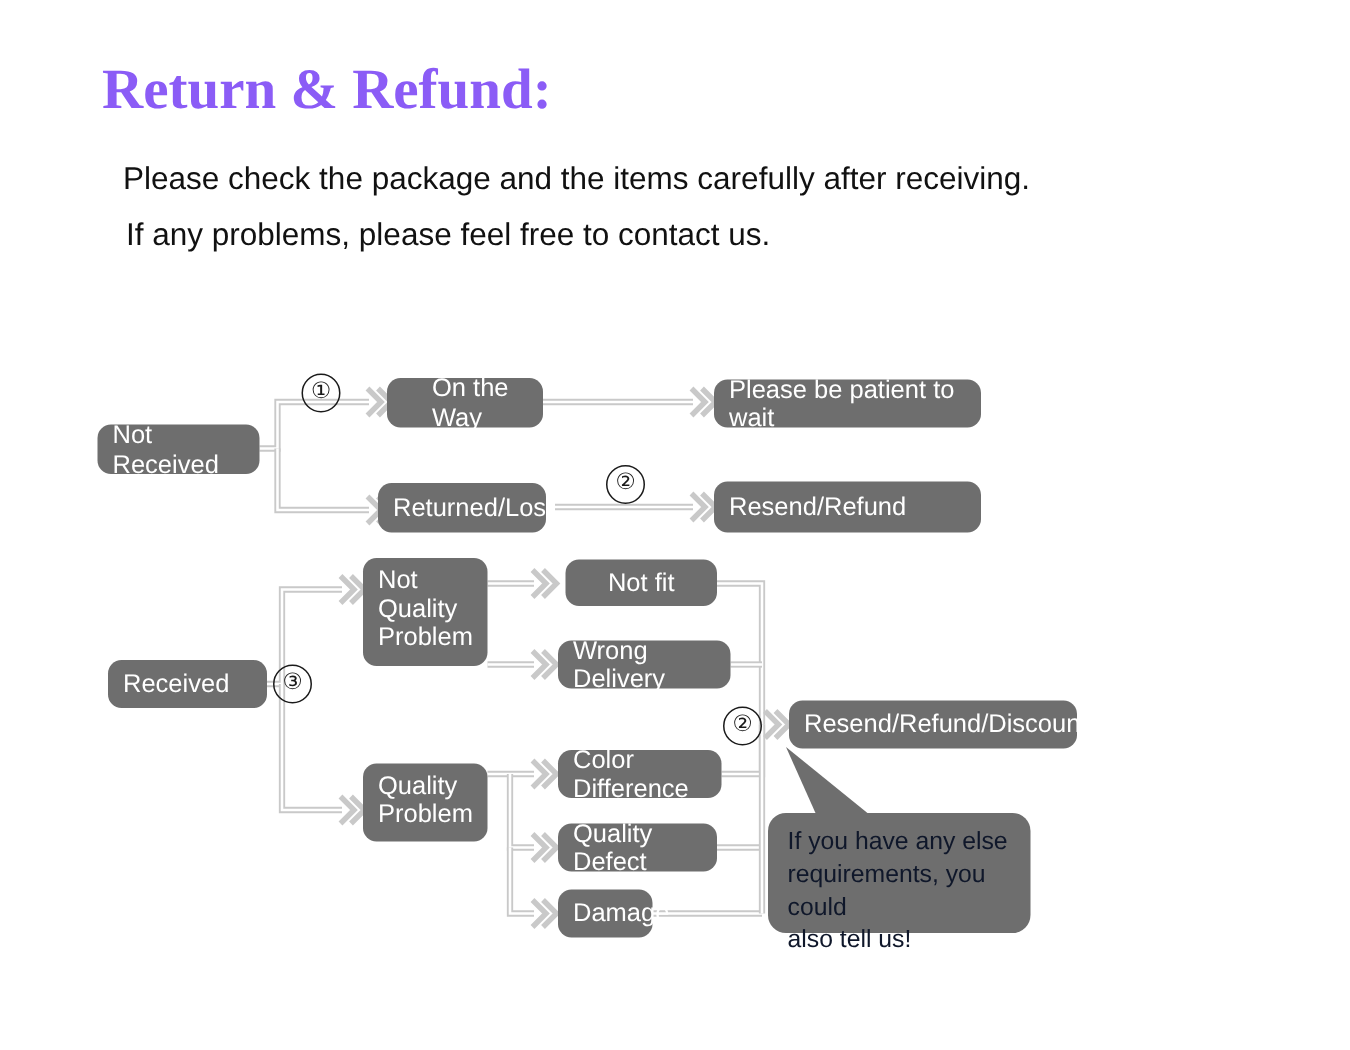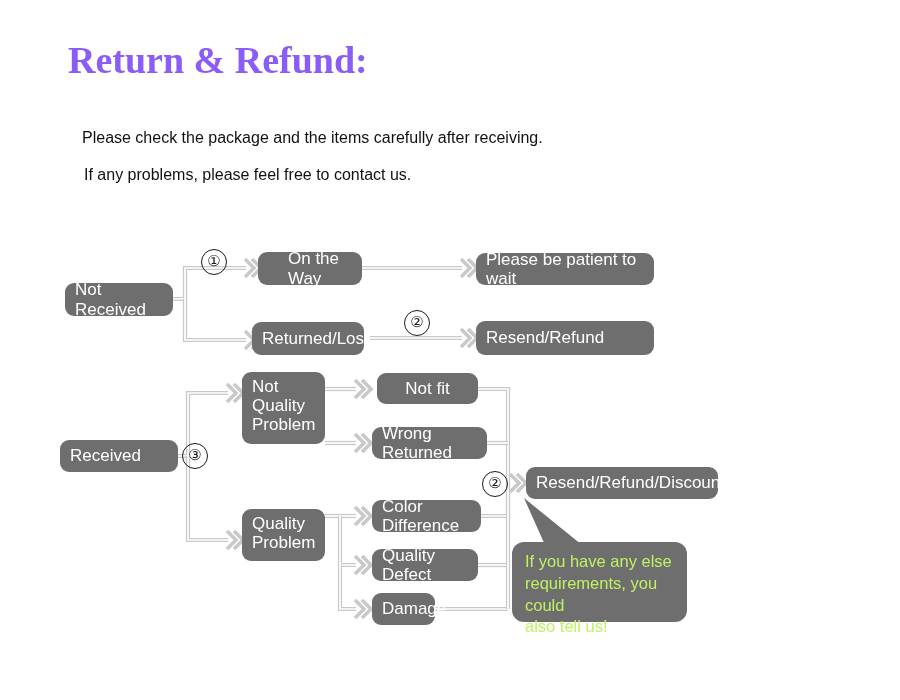--- a/index.html
+++ b/index.html
@@ -10,23 +10,22 @@
   }
   #page{position:relative;width:900px;height:700px;}
 
   .title{
     position:absolute;left:68px;top:38px;
     font-family:"Liberation Serif", serif;
     font-weight:bold;font-size:38px;letter-spacing:0px;
     color:#8b5cf6;white-space:nowrap;
   }
   .intro{
-    position:absolute;font-size:16px;color:#111111;white-space:nowrap;
+    position:absolute;font-size:21px;color:#111111;white-space:nowrap;
     font-family:"Liberation Sans", sans-serif;
-    margin-top:21px;
   }
   .intro.l1{left:82px;top:108px;}
   .intro.l2{left:84px;top:145px;}
   .guide{
     position:absolute;left:64px;top:192px;
     font-size:23px;color:#161616;white-space:nowrap;
   }
 
   
   #chart{position:absolute;left:0;top:0;width:900px;height:700px;}
@@ -51,21 +50,21 @@
     position:absolute;
     width:24px;height:24px;border-radius:50%;
     border:1.6px solid #1a1a1a;
     color:#1a1a1a;background:transparent;
     font-size:15px;line-height:22px;text-align:center;
     font-family:"Liberation Serif", serif;
   }
 
   .callout{
     position:absolute;
-    background:#6e6e6e;color:#bef264;
+    background:#6e6e6e;color:#0f172a;
     border-radius:12px;
     font-size:16.5px;line-height:1.32;
     padding:9px 12px 9px 13px;
     box-sizing:border-box;
     white-space:pre-line;
   }
   svg.edges{position:absolute;left:0;top:0;width:900px;height:700px;pointer-events:none;}
 </style>
 </head>
 <body>
@@ -161,32 +160,32 @@
     <div class="node" style="left:65px;top:283px;width:108px;height:33px;">Not Received</div>
 
     <div class="node" style="left:258px;top:252px;width:104px;height:33px;padding-left:30px;">On the Way</div>
 
     <div class="node" style="left:252px;top:322px;width:112px;height:33px;">Returned/Lost</div>
 
     <div class="node" style="left:476px;top:253px;width:178px;height:32px;">Please be patient to wait</div>
 
     <div class="node" style="left:476px;top:321px;width:178px;height:34px;">Resend/Refund</div>
 
-    <div class="node" style="left:60px;top:440px;width:118px;height:32px;">Received</div>
+    <div class="node" style="left:72px;top:440px;width:106px;height:32px;">Received</div>
 
     <div class="node multiline" style="left:242px;top:372px;width:83px;height:72px;">Not
 Quality
 Problem</div>
 
     <div class="node multiline" style="left:242px;top:509px;width:83px;height:52px;">Quality
 Problem</div>
 
     <div class="node center" style="left:377px;top:373px;width:101px;height:31px;">Not fit</div>
 
-    <div class="node" style="left:372px;top:427px;width:115px;height:32px;">Wrong Returned</div>
+    <div class="node" style="left:372px;top:427px;width:115px;height:32px;">Wrong Delivery</div>
 
     <div class="node" style="left:372px;top:500px;width:109px;height:32px;">Color Difference</div>
 
     <div class="node" style="left:372px;top:549px;width:106px;height:32px;">Quality Defect</div>
 
     <div class="node" style="left:372px;top:593px;width:63px;height:32px;">Damage</div>
 
     <div class="node" style="left:526px;top:467px;width:192px;height:32px;">Resend/Refund/Discount</div>
 
     <div class="callout" style="left:512px;top:542px;width:175px;height:80px;">If you have any else

